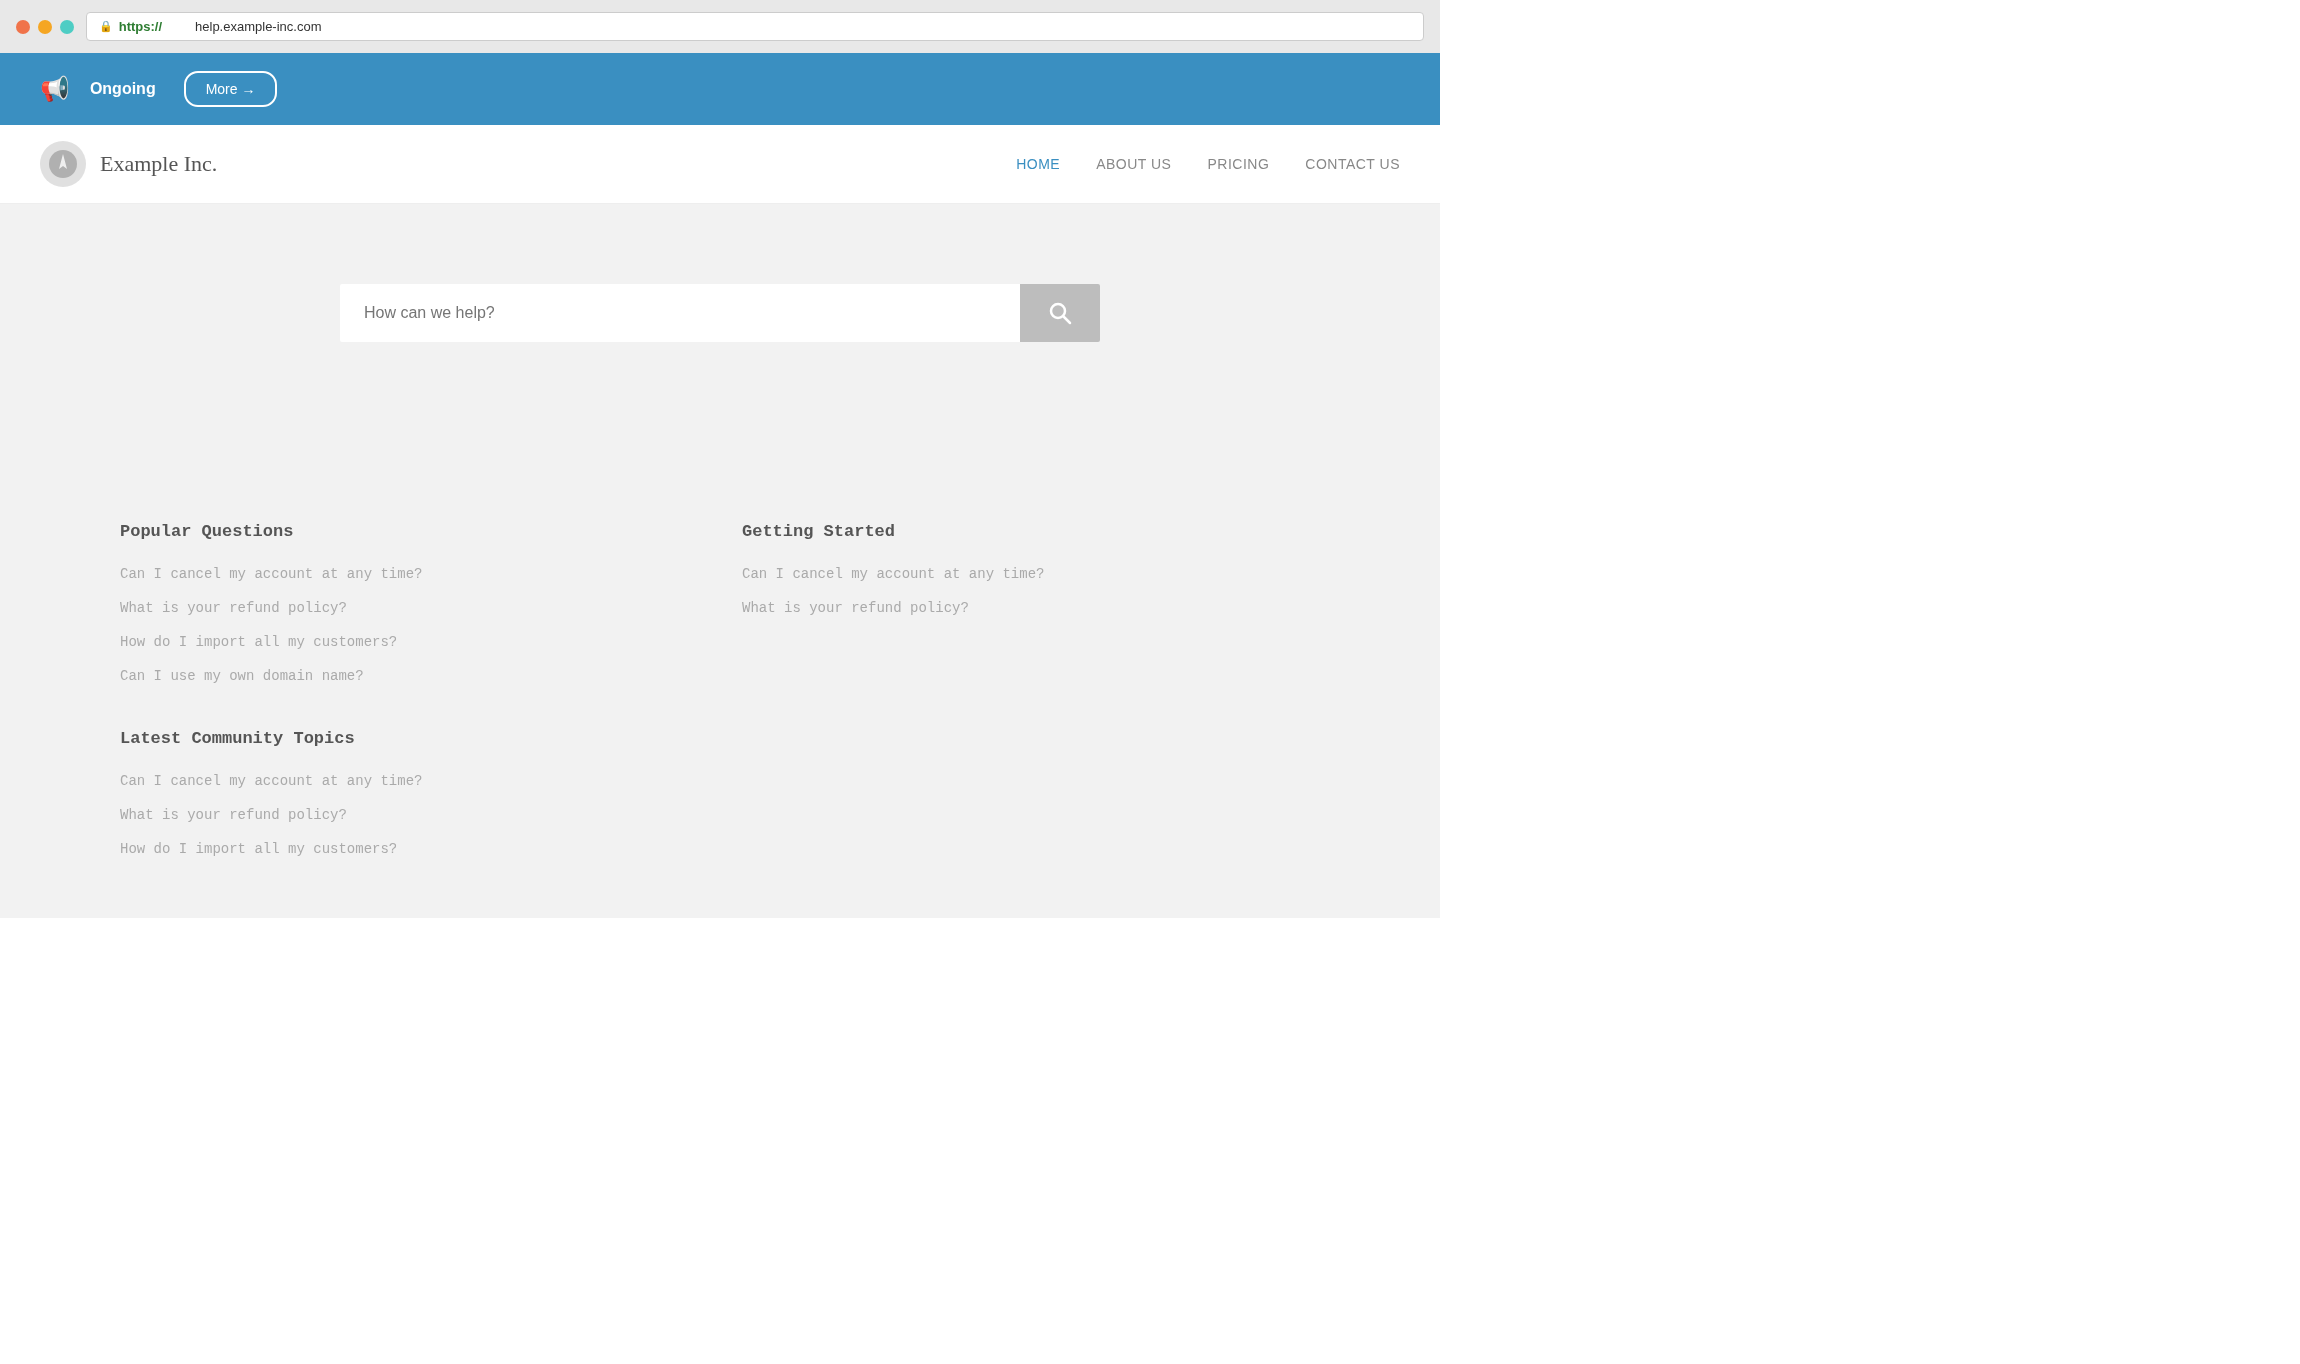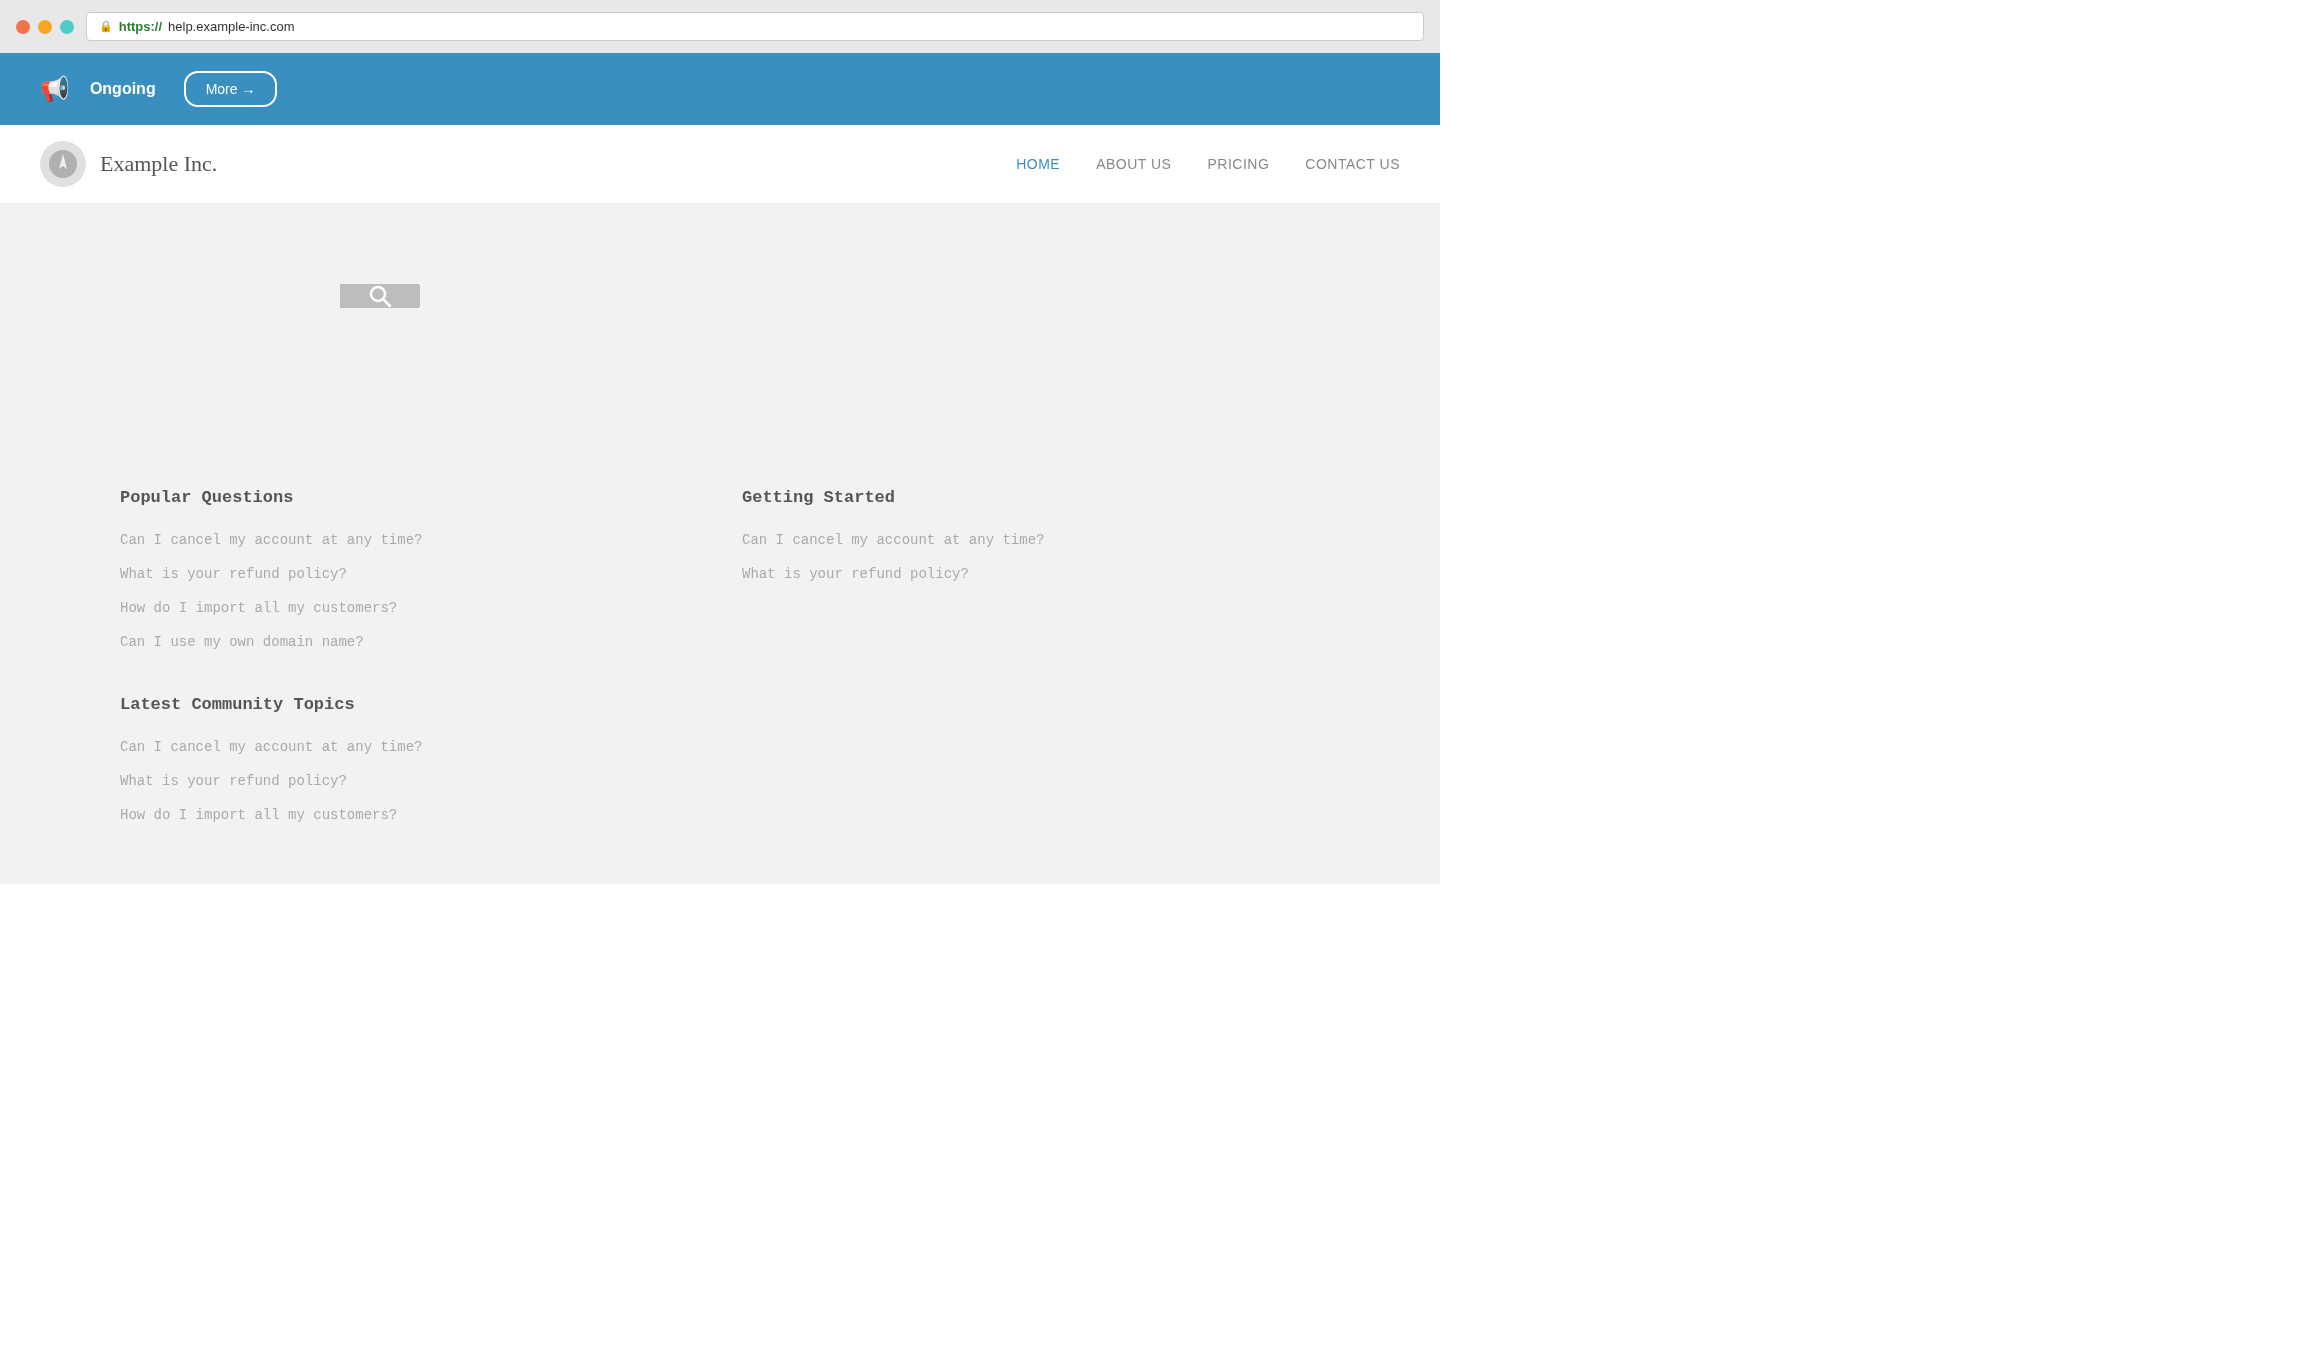--- a/index.html
+++ b/index.html
@@ -25,21 +25,21 @@
       padding: 6px 12px;
       display: flex;
       align-items: center;
       gap: 6px;
       font-size: 13px;
       color: #333;
       border: 1px solid #ccc;
     }
     .lock-icon { color: #888; font-size: 11px; }
     .url-https { color: #2e7d32; font-weight: 600; }
-    .url-rest { color: #333; }
+    .url-rest { color: #333; margin-left: 27px; }
 
     
     .announcement-banner {
       background: #3a8fc1;
       color: #fff;
       padding: 18px 40px;
       display: flex;
       align-items: center;
       gap: 20px;
     }
@@ -211,20 +211,21 @@
   <ul class="nav-links">
     <li><a href="#" class="active">HOME</a></li>
     <li><a href="#">ABOUT US</a></li>
     <li><a href="#">PRICING</a></li>
     <li><a href="#">CONTACT US</a></li>
   </ul>
 </nav>
 
 <div class="hero">
   <div class="search-container">
+    <input type="text" class="search-input" placeholder="How can we help?" style="">
     <button class="search-btn">
       <svg viewBox="0 0 24 24" xmlns="http://www.w3.org/2000/svg">
         <circle cx="10" cy="10" r="7" stroke="#fff" stroke-width="2.5" fill="none"></circle>
         <line x1="15.5" y1="15.5" x2="22" y2="22" stroke="#fff" stroke-width="2.5" stroke-linecap="round"></line>
       </svg>
     </button>
   </div>
 </div>
 
 <div class="content-section">

